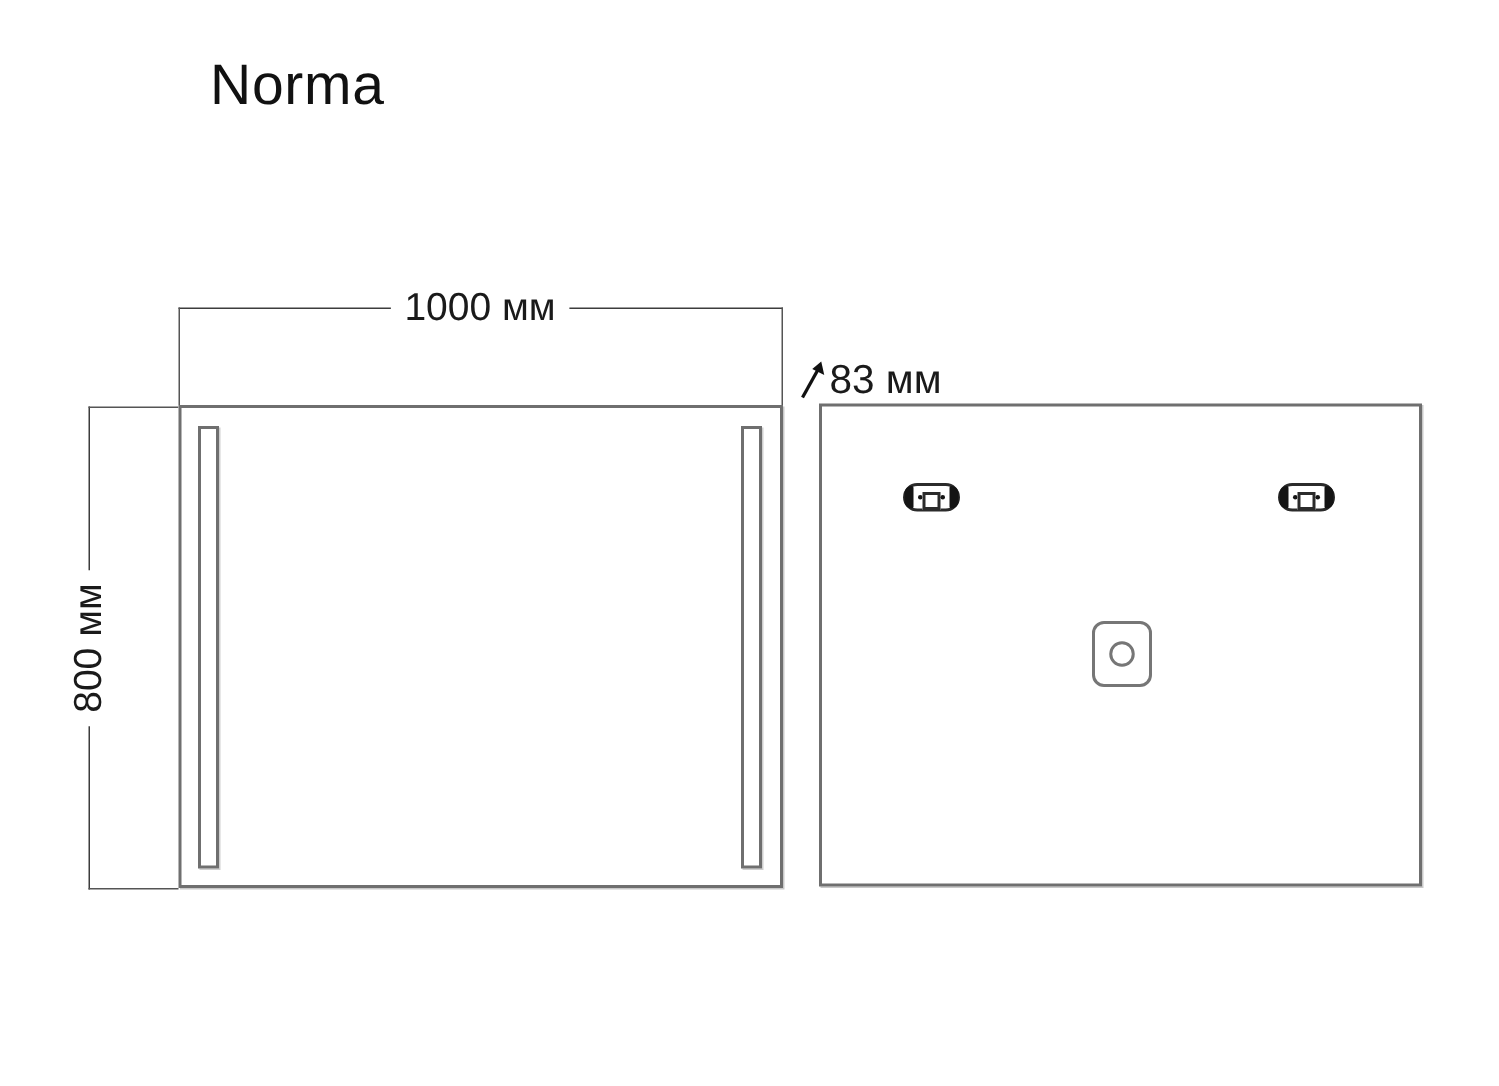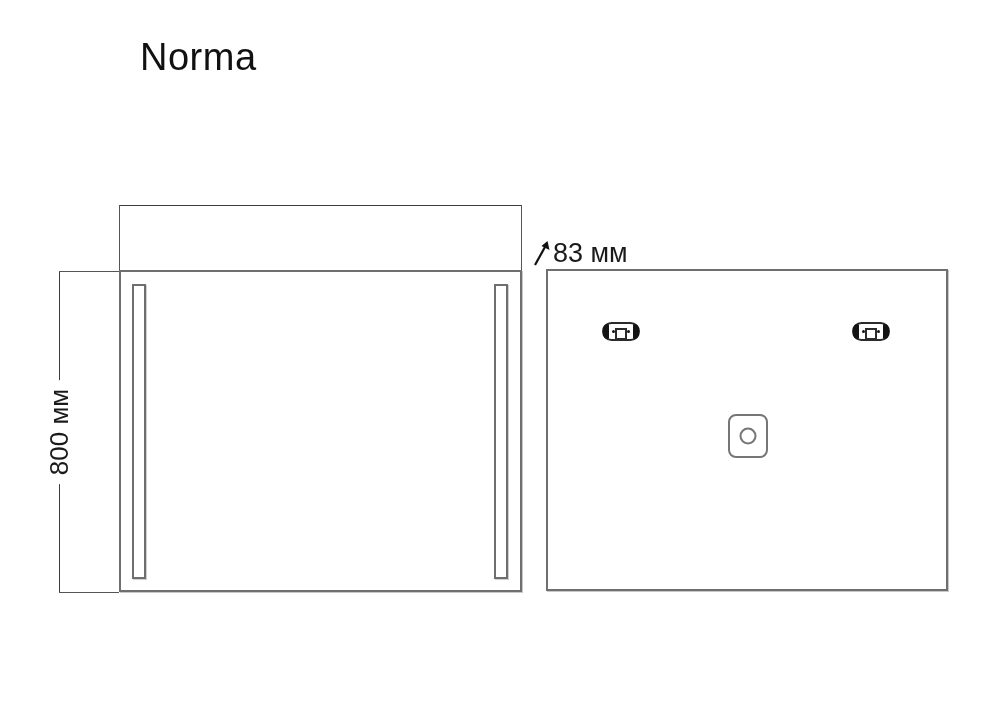--- a/index.html
+++ b/index.html
@@ -101,20 +101,21 @@
 </head>
 <body>
 
 <div class="canvas">
 
   <div class="title">Norma</div>
 
   <div class="dim-line-h" style="left:119px;top:205px;width:403px;"></div>
   <div class="ext-line-v" style="left:119px;top:205px;height:65px;"></div>
   <div class="ext-line-v" style="left:521px;top:205px;height:65px;"></div>
+  <div class="dim-label top">1000 мм</div>
 
   <div class="dim-line-v" style="left:59px;top:271px;height:322px;"></div>
   <div class="ext-line-h" style="left:59px;top:271px;width:60px;"></div>
   <div class="ext-line-h" style="left:59px;top:592px;width:60px;"></div>
   <div class="dim-label side">800 мм</div>
 
   <svg class="depth-arrow" width="22" height="30" viewBox="0 0 22 30">
     <line x1="4" y1="27" x2="14" y2="9" stroke="#111" stroke-width="2.2"></line>
     <polygon points="16.5,3 18.5,12 10.5,8" fill="#111"></polygon>
   </svg>

